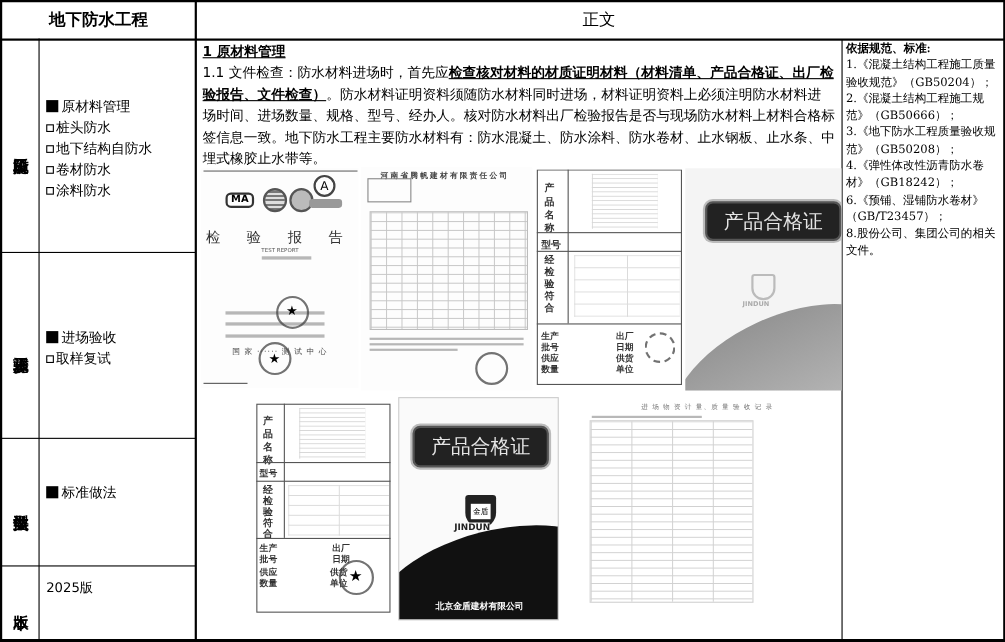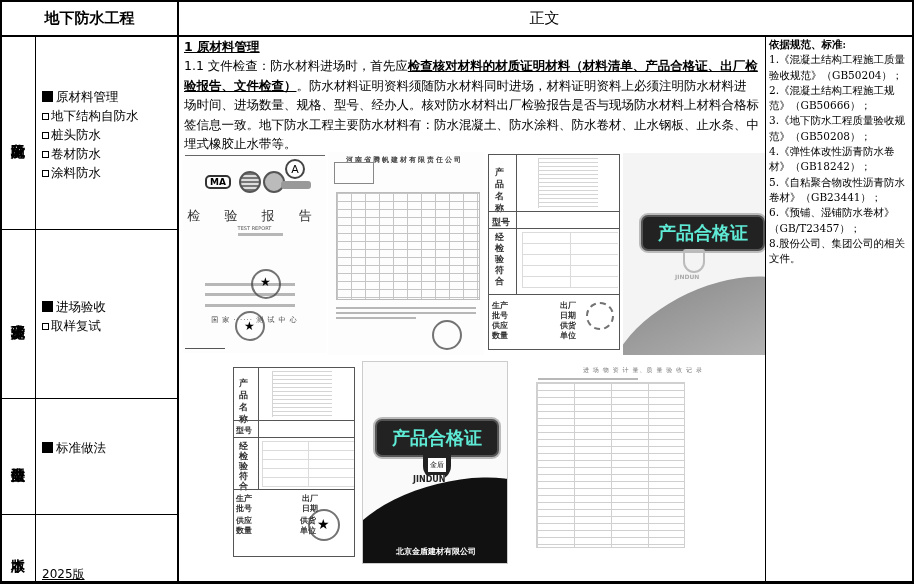--- a/index.html
+++ b/index.html
@@ -13,33 +13,33 @@
   .hdr-left { left: 2px; width: 175px; font-weight: bold; }
   .hdr-main { left: 178px; width: 733px; font-family: "DejaVu Serif", serif; }
 
   .vlabel { position: absolute; left: 2px; width: 33px; display: flex; align-items: center; justify-content: center; }
   .vlabel span { writing-mode: vertical-rl; text-orientation: upright; font-weight: bold; font-size: 14px; letter-spacing: 0px; line-height: 14px; }
 
   .opts { position: absolute; left: 42px; width: 134px; font-size: 12.5px; line-height: 19px; }
   .opt { display: flex; align-items: center; white-space: nowrap; cursor: default; }
   .box-filled { display: inline-block; width: 11px; height: 11px; background: #000; margin-right: 3px; }
   .box-empty { display: inline-block; width: 7px; height: 7px; border: 1px solid #000; margin-right: 2px; margin-top: 2px; }
-  .version { position: absolute; left: 42px; top: 566px; font-size: 12px; text-decoration: underline; }
+  .version { position: absolute; left: 42px; top: 526px; font-size: 12px; }
 
   .main-text { position: absolute; left: 184px; top: 37px; width: 578px; font-size: 12.5px; line-height: 19.4px; overflow: hidden; }
   .main-text .h { font-weight: bold; text-decoration: underline; }
   .main-text p { white-space: nowrap; overflow: hidden; }
   .main-text b { font-weight: bold; text-decoration: underline; }
 
   .refs { position: absolute; left: 769px; top: 37px; width: 142px; font-family: "DejaVu Serif", serif; font-size: 10.5px; line-height: 15.3px; }
   .refs .title { font-weight: bold; font-family: Liberation Serif, serif; }
 
   .doc { position: absolute; background: #fdfdfd; overflow: hidden; }
   .doc .t { position: absolute; text-align: center; width: 100%; }
-  .cert-banner { position: absolute; background: #222; color: #5eead4; border-radius: 7px; border: 2px solid #555; display: flex; align-items: center; justify-content: center; font-weight: bold; font-family: "DejaVu Serif", serif; box-shadow: 0 0 0 2px #bbb; margin-top: 32px; }
+  .cert-banner { position: absolute; background: #222; color: #e5e5e5; border-radius: 7px; border: 2px solid #555; display: flex; align-items: center; justify-content: center; font-weight: normal; font-family: "DejaVu Serif", serif; box-shadow: 0 0 0 2px #bbb; }
   .grid-lines { position: absolute; background-image: linear-gradient(#999 1px, transparent 1px), linear-gradient(90deg, #999 1px, transparent 1px); }
   .stamp { position: absolute; border: 2px solid #444; border-radius: 50%; opacity: .75; }
   .blurtext { position: absolute; height: 3px; background: #888; opacity: .6; }
   .cell-text { position: absolute; font-family: "DejaVu Serif", serif; font-weight: bold; color: #333; }
 </style>
 </head>
 <body>
 
 <div class="frame"></div>
 
@@ -57,25 +57,25 @@
 <div class="vlabel" style="top:36px;height:193px;">
     <span>施工阶段</span>
   </div>
 <div class="opts" style="top:87px;">
   <div class="opt">
       <span class="box-filled"></span>
       <span>原材料管理</span>
     </div>
   <div class="opt">
       <span class="box-empty"></span>
+      <span>桩头防水</span>
+    </div>
+  <div class="opt">
+      <span class="box-empty"></span>
       <span>地下结构自防水</span>
-    </div>
-  <div class="opt">
-      <span class="box-empty"></span>
-      <span>桩头防水</span>
     </div>
   <div class="opt">
       <span class="box-empty"></span>
       <span>卷材防水</span>
     </div>
   <div class="opt">
       <span class="box-empty"></span>
       <span>涂料防水</span>
     </div>
 </div>
@@ -207,16 +207,15 @@
   <div class="blurtext" style="left:15px;top:18px;width:100px;height:2px;"></div>
   <div class="grid-lines" style="left:13px;top:22px;width:149px;height:166px;background-size:37px 7px;opacity:.45;border:1px solid #999;"></div>
 </div>
 
 <div class="refs">
   <div class="title">依据规范、标准:</div>
   <div>1.《混凝土结构工程施工质量验收规范》（GB50204）；</div>
   <div>2.《混凝土结构工程施工规范》（GB50666）；</div>
   <div>3.《地下防水工程质量验收规范》（GB50208）；</div>
   <div>4.《弹性体改性沥青防水卷材》（GB18242）；</div>
-  <div>5.《自粘聚合物改性沥青防水卷材》（GB23441）；</div>
   <div>6.《预铺、湿铺防水卷材》（GB/T23457）；</div>
   <div>8.股份公司、集团公司的相关文件。</div>
 </div>
 
 </body></html>

